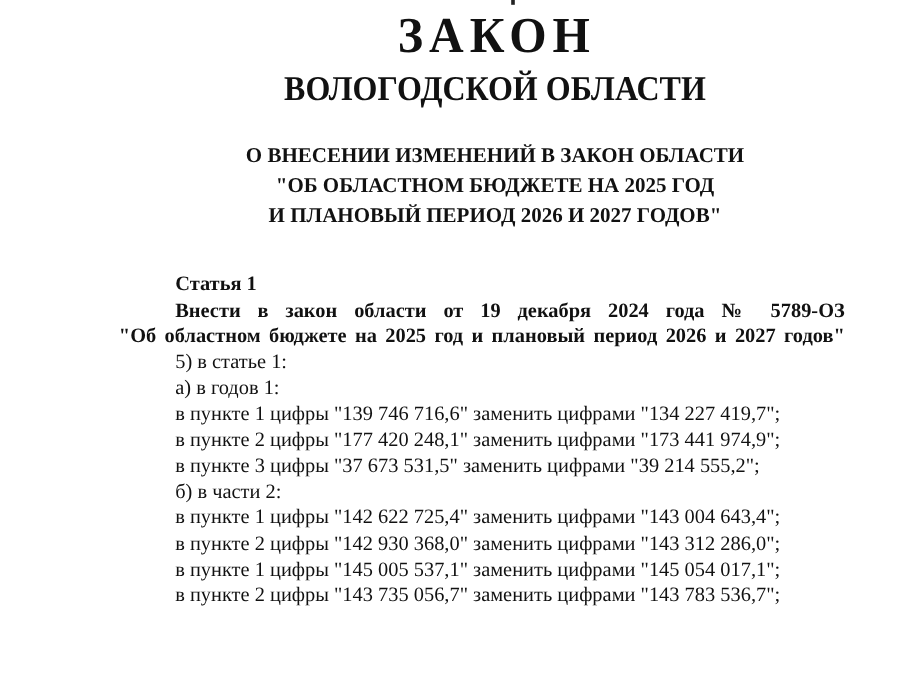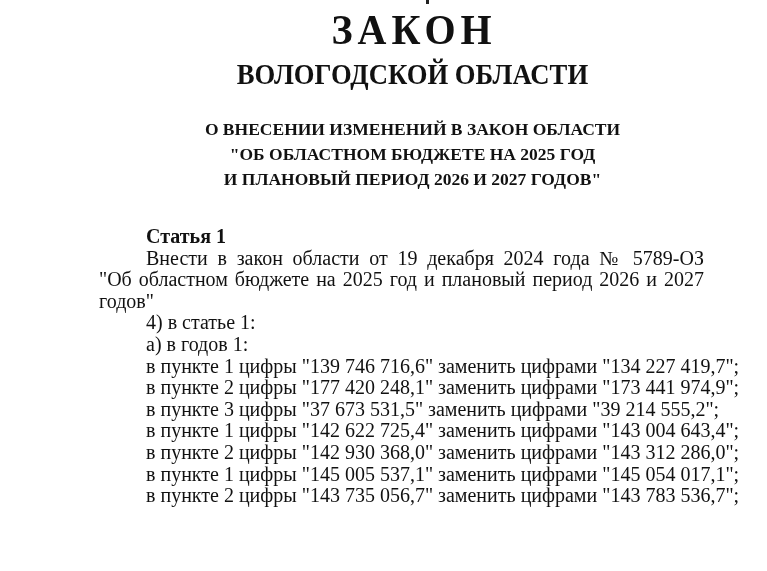--- a/index.html
+++ b/index.html
@@ -59,31 +59,32 @@
     font-weight: bold;
     font-size: 17.5px;
     line-height: 25px;
   }
   .heading div { white-space: nowrap; }
   .body-text {
     position: absolute;
     left: 99px;
     top: 226px;
     width: 605px;
-    font-size: 20px;
+    font-size: 17px;
     line-height: 21.6px;
   }
   .article-title {
     font-weight: bold;
     padding-left: 47px;
   }
   .justify-line {
     display: block;
     text-align: justify;
     text-align-last: justify;
+    font-weight: bold;
   }
   .indent { padding-left: 47px; }
   .line { white-space: nowrap; display: block; }
 </style>
 </head>
 <body>
 
 <div class="page">
   <div class="top-mark"></div>
 
@@ -95,24 +96,25 @@
     <div>"ОБ ОБЛАСТНОМ БЮДЖЕТЕ НА 2025 ГОД</div>
     <div>И ПЛАНОВЫЙ ПЕРИОД 2026 И 2027 ГОДОВ"</div>
   </div>
 
   <div class="body-text">
     <div class="article-title">Статья 1</div>
 
     <div class="justify-line indent">Внести в закон области от 19 декабря 2024 года № 5789-ОЗ</div>
     <div class="justify-line">"Об областном бюджете на 2025 год и плановый период 2026 и 2027 годов"</div>
 
-    <div class="line indent">4) в статье 1:</div>
+    <div class="line indent">5) в статье 1:</div>
     <div class="line indent">а) в годов 1:</div>
     <div class="line indent">в пункте 1 цифры "139 746 716,6" заменить цифрами "134 227 419,7";</div>
     <div class="line indent">в пункте 2 цифры "177 420 248,1" заменить цифрами "173 441 974,9";</div>
     <div class="line indent">в пункте 3 цифры "37 673 531,5" заменить цифрами "39 214 555,2";</div>
+    <div class="line indent">б) в части 2:</div>
     <div class="line indent">в пункте 1 цифры "142 622 725,4" заменить цифрами "143 004 643,4";</div>
     <div class="line indent">в пункте 2 цифры "142 930 368,0" заменить цифрами "143 312 286,0";</div>
     <div class="line indent">в пункте 1 цифры "145 005 537,1" заменить цифрами "145 054 017,1";</div>
     <div class="line indent">в пункте 2 цифры "143 735 056,7" заменить цифрами "143 783 536,7";</div>
 
   </div>
 </div>
 
 </body></html>

